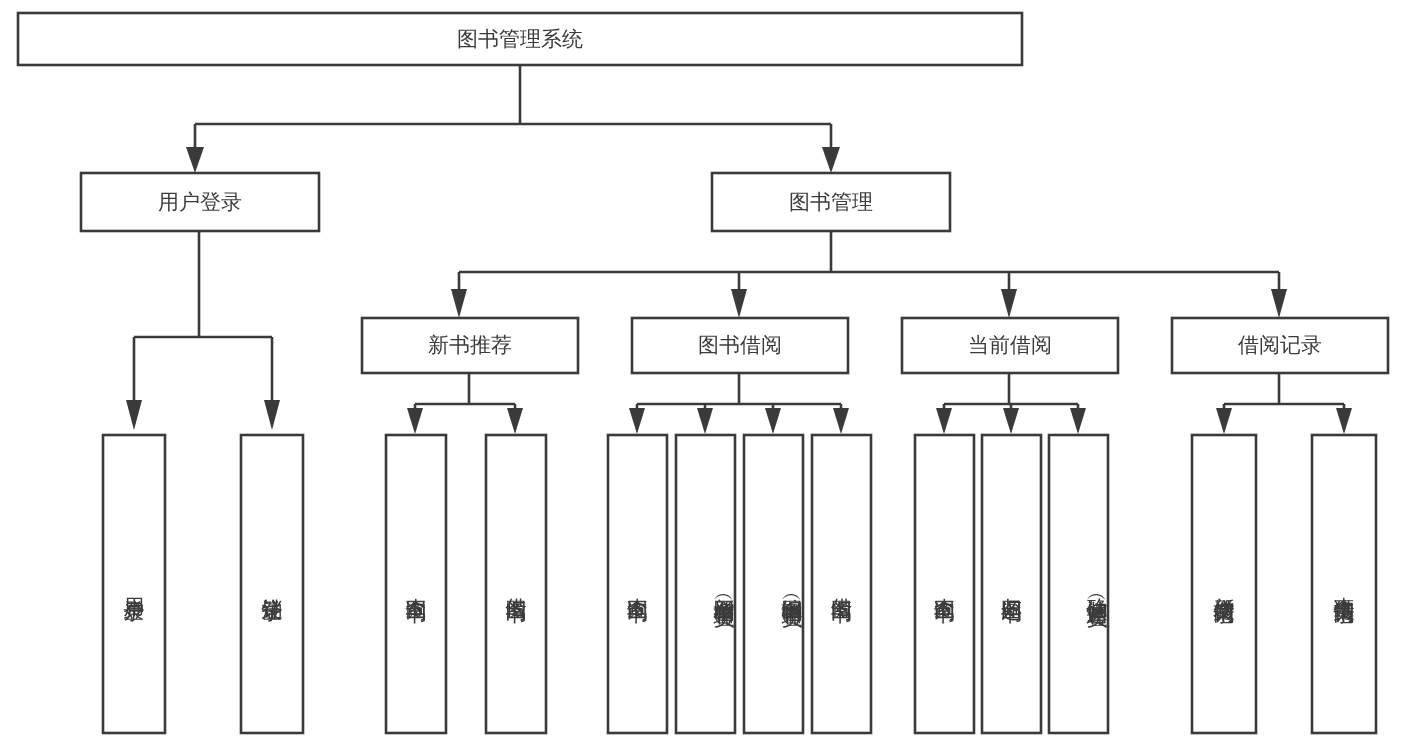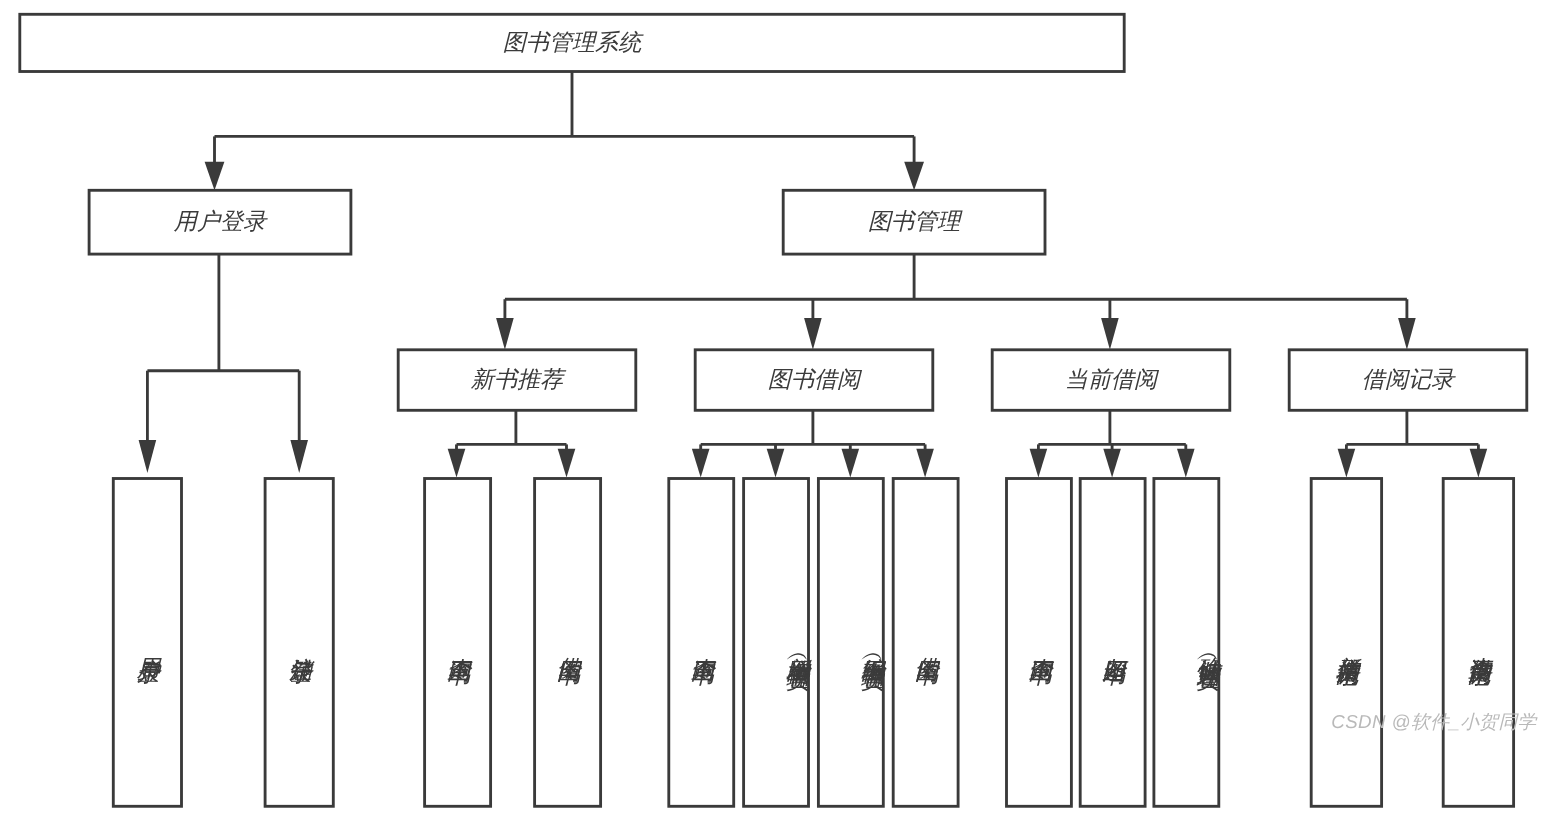--- a/index.html
+++ b/index.html
@@ -13,21 +13,20 @@
     height: 747px;
     font-family: "Liberation Sans", "DejaVu Sans", sans-serif;
     overflow: hidden;
     position: relative;
   }
   #diagram-root {
     position: relative;
     width: 1405px;
     height: 672px;
     background: #ffffff;
-    font-style: italic;
   }
   svg.diagram-canvas {
     display: block;
     width: 1405px;
     height: 747px;
   }
   .node-box {
     fill: #ffffff;
     stroke: #3a3a3a;
     stroke-width: 2.6;
@@ -231,15 +230,14 @@
   <div class="vtext" style="left:744px; top:443px; width:59px; height:290px;">编辑图书（管理员）</div>
   <div class="vtext centered" style="left:812px; top:435px; width:59px; height:298px;">借阅图书</div>
 
   <div class="vtext centered" style="left:915px; top:435px; width:59px; height:298px;">查询图书</div>
   <div class="vtext centered" style="left:982px; top:435px; width:59px; height:298px;">归还图书</div>
   <div class="vtext" style="left:1049px; top:443px; width:59px; height:290px;">确认归还（管理员）</div>
 
   <div class="vtext centered" style="left:1192px; top:435px; width:64px; height:298px;">新增借阅记录</div>
   <div class="vtext centered" style="left:1312px; top:435px; width:64px; height:298px;">查询借阅记录</div>
 
-  <div class="watermark">CSDN @软件_小贺同学</div>
 
 </div>
 
 </body></html>

